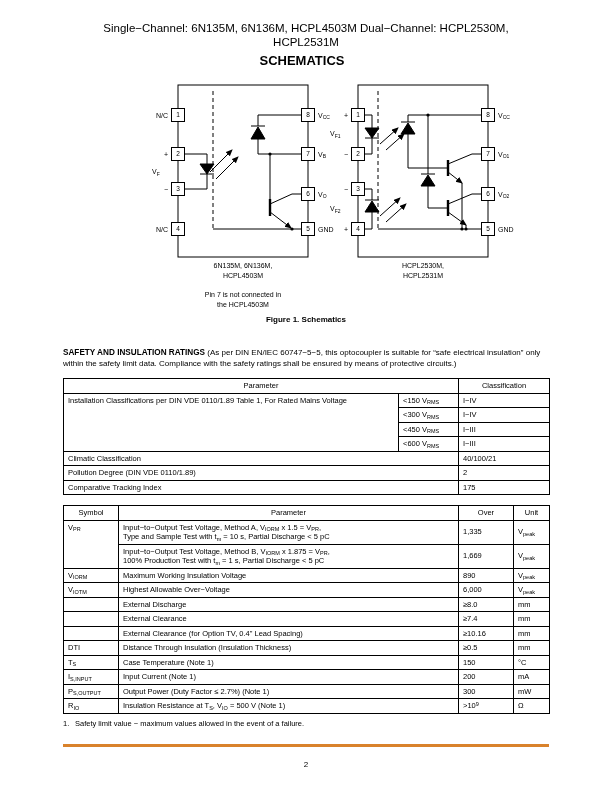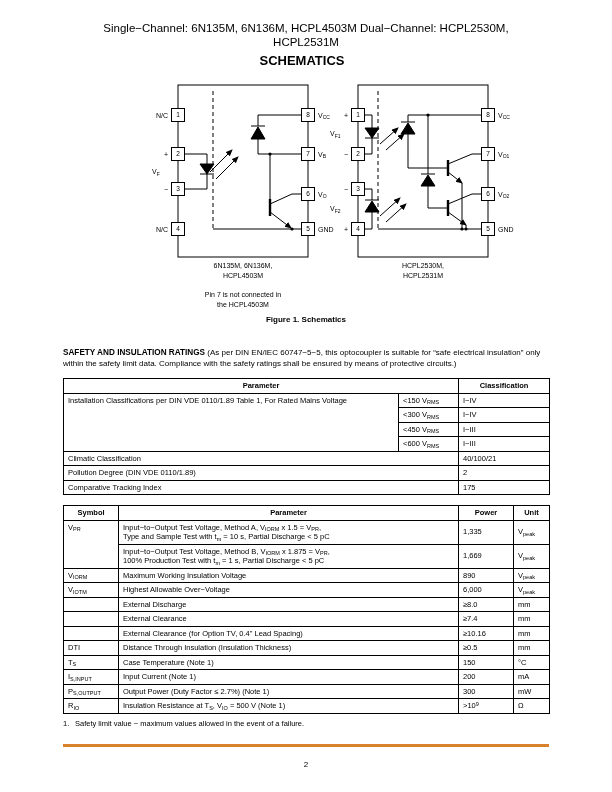--- a/index.html
+++ b/index.html
@@ -15,21 +15,21 @@
   svg.schem .ss{font-size:5px;}
   .cap{position:absolute;width:170px;text-align:center;font-size:7px;line-height:9.5px;}
   .note{position:absolute;width:170px;text-align:center;font-size:7px;line-height:9.5px;}
   .figcap{position:absolute;top:315px;left:0;right:0;text-align:center;
           font-weight:bold;font-size:8px;}
   .safety{position:absolute;left:63px;top:347px;width:486px;font-size:8px;line-height:11px;}
   .safety .b{font-weight:bold;font-size:8.2px;}
   table.t{position:absolute;left:63px;border-collapse:collapse;table-layout:fixed;
           font-size:7.5px;line-height:9.5px;}
   table.t th,table.t td{border:1px solid #000;padding:2px 4px;vertical-align:middle;}
-  table.t th{text-align:center;font-weight:bold;}
+  table.t th{text-align:center;font-weight:normal;}
   table.t1{top:378px;width:486px;}
   table.t2{top:505px;width:486px;}
   .c{}
   .vt{vertical-align:top !important;}
   sub{font-size:5.5px;line-height:0;position:relative;top:1.5px;vertical-align:baseline;}
   sup{font-size:5.5px;line-height:0;position:relative;top:-2.5px;vertical-align:baseline;}
   .footnote{position:absolute;left:63px;top:719px;font-size:7.5px;}
   .footnote .n{display:inline-block;width:12px;}
   .footer-line{position:absolute;left:63px;top:744px;width:486px;height:2.5px;}
   .footer-url{position:absolute;top:749px;left:0;right:0;text-align:center;}
@@ -277,21 +277,21 @@
     <colgroup>
         <col style="width:55px">
         <col style="width:340px">
         <col style="width:55px">
         <col style="width:36px">
       </colgroup>
     <tbody>
         <tr>
       <th>Symbol</th>
       <th>Parameter</th>
-      <th>Power</th>
+      <th>Over</th>
       <th>Unit</th>
     </tr>
     <tr>
       <td rowspan="2" class="c vt">V<sub>PR</sub></td>
       <td>Input−to−Output Test Voltage, Method A, V<sub>IORM</sub> x 1.5 = V<sub>PR</sub>,<br>Type and Sample Test with t<sub>m</sub> = 10 s, Partial Discharge &lt; 5 pC</td>
       <td class="c">1,335</td>
       <td class="c">V<sub>peak</sub></td>
     </tr>
     <tr>
       <td>Input−to−Output Test Voltage, Method B, V<sub>IORM</sub> x 1.875 = V<sub>PR</sub>,<br>100% Production Test with t<sub>m</sub> = 1 s, Partial Discharge &lt; 5 pC</td>

